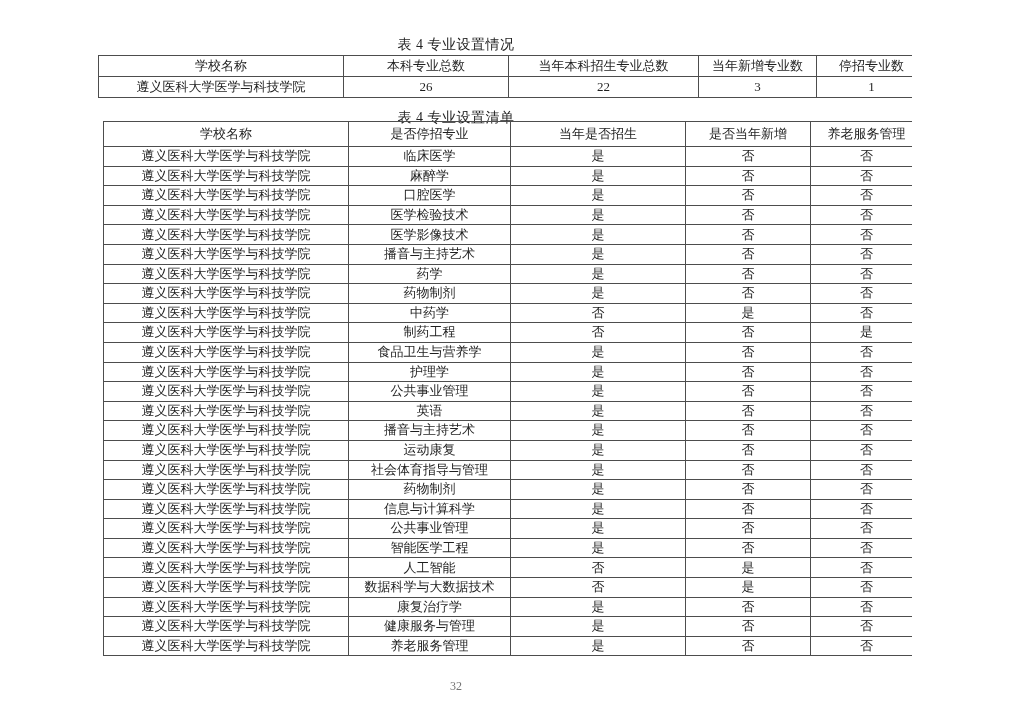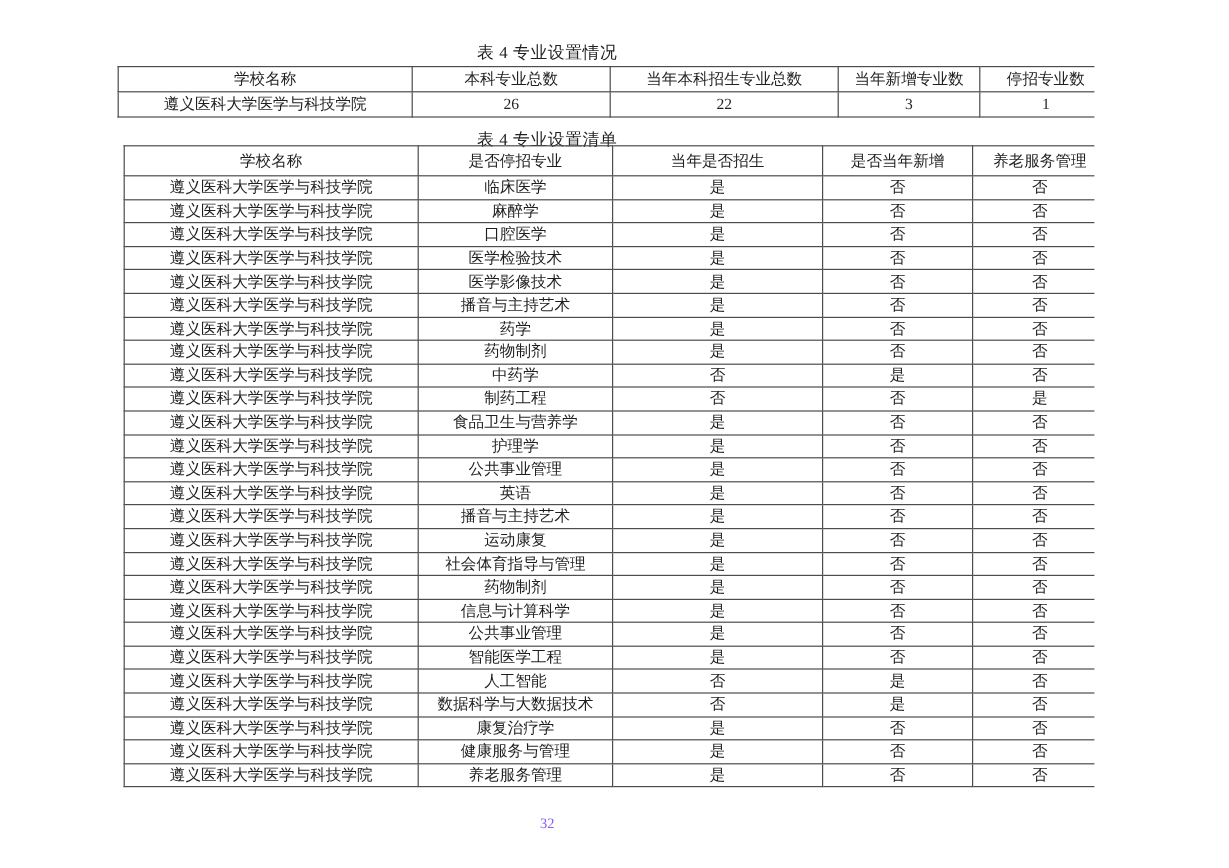--- a/index.html
+++ b/index.html
@@ -63,21 +63,21 @@
   .detail col.d4 { width: 125px; }
   .detail col.d5 { width: 112px; }
 
   .pagenum {
     position: absolute;
     left: 0;
     top: 679px;
     width: 100%;
     text-align: center;
     font-size: 12px;
-    color: #8b5cf6;
+    color: #737373;
   }
 </style>
 </head>
 <body>
 
 <div class="page">
 
   <div class="title title-summary">表 4 专业设置情况</div>
 
   <table class="tbl summary">

